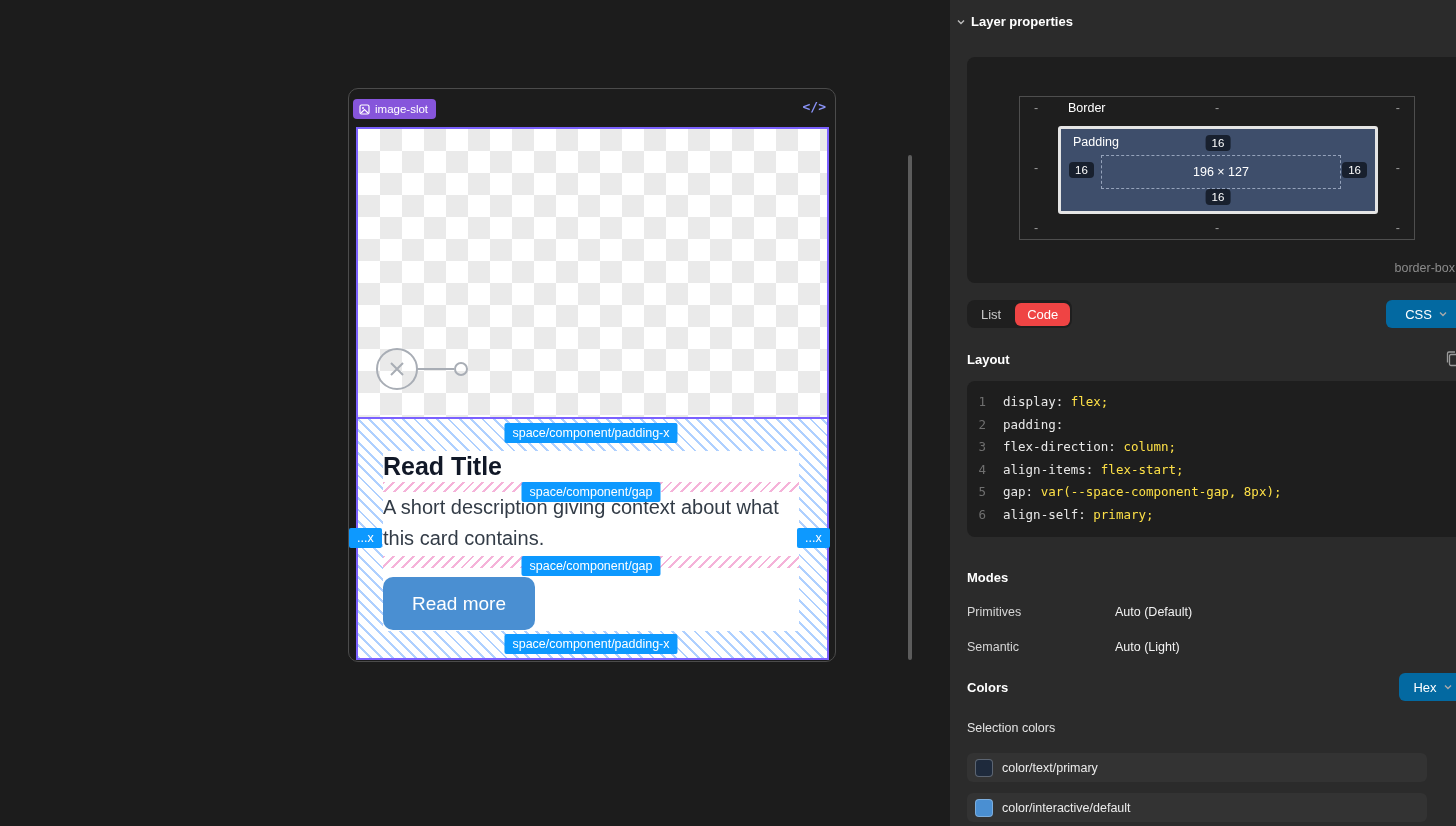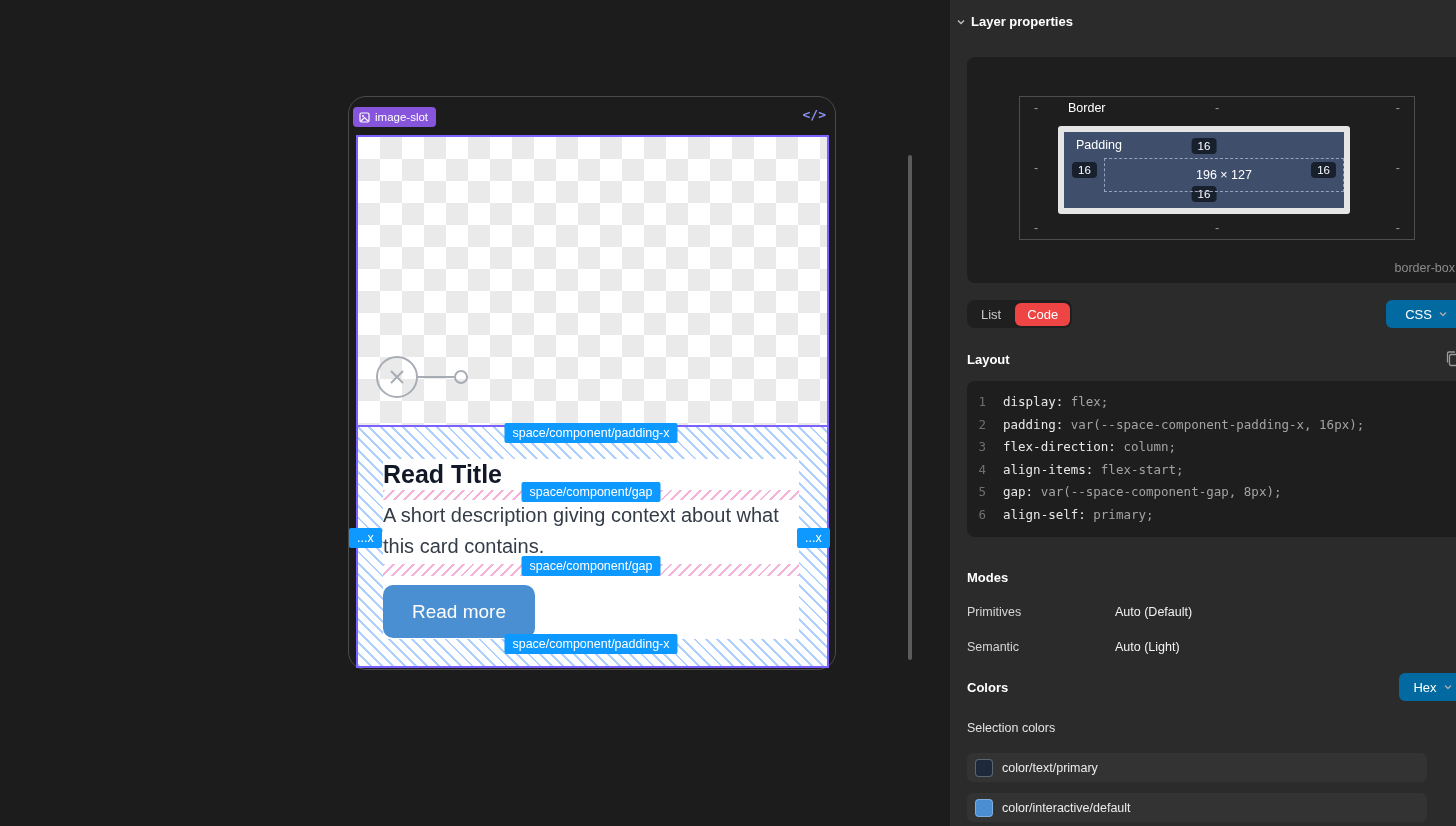--- a/index.html
+++ b/index.html
@@ -4,21 +4,21 @@
 <style>
   * { margin:0; padding:0; box-sizing:border-box; }
   html,body { width:1456px; height:826px; background:#1c1c1c; overflow:hidden;
               font-family:"Liberation Sans", sans-serif; }
   #app { position:relative; width:1456px; height:826px; }
 
   
   .canvas { position:absolute; left:0; top:0; width:920px; height:826px; background:#1c1c1c; }
 
   .card-frame { position:absolute; left:348px; top:88px; width:488px; height:574px;
-                border:1px solid #4b4b4b; border-radius:18px;margin-top:8px; }
+                border:1px solid #4b4b4b; border-radius:10px; }
 
   .layer-badge { position:absolute; left:4px; top:10px; height:20px; display:flex; align-items:center;
                  gap:5px; padding:0 8px 0 6px; background:#8655db; border-radius:4px;
                  color:#fff; font-size:11.5px; }
   .dev-icon { position:absolute; right:9px; top:10px; color:#8a93f8; font-family:"DejaVu Sans Mono",monospace;
               font-size:13px; font-weight:bold; }
 
   .card { position:absolute; left:7px; top:38px; width:473px; height:533px; background:#fff;
           border:2px solid #7b61ff; }
 
@@ -54,22 +54,22 @@
 
   .boxmodel { position:absolute; left:17px; top:57px; width:500px; height:226px;
               background:#1e1e1e; border-radius:8px; }
   .bm-outer { position:absolute; left:52px; top:39px; width:396px; height:144px;
               border:1px solid #4e4e4e; font-size:12.5px; color:#c9c9c9; }
   .bm-dash { position:absolute; color:#9a9a9a; }
   .d-tl{left:14px;top:4px;} .d-tc{left:50%;top:4px;transform:translateX(-50%);} .d-tr{right:14px;top:4px;}
   .d-ml{left:14px;top:50%;transform:translateY(-50%);} .d-mr{right:14px;top:50%;transform:translateY(-50%);}
   .d-bl{left:14px;bottom:4px;} .d-bc{left:50%;bottom:4px;transform:translateX(-50%);} .d-br{right:14px;bottom:4px;}
   .bm-border-label { position:absolute; left:48px; top:4px; color:#fff; }
-  .bm-padding { position:absolute; left:38px; top:29px; width:292px; height:88px;
-                background:#3e4e6b; border:6px solid #e5e5e5; border-radius:3px; }
+  .bm-padding { position:absolute; left:38px; top:29px; width:320px; height:88px;
+                background:#3e4e6b; border:3px solid #e5e5e5; border-radius:3px; }
   .bm-padding-label { position:absolute; left:12px; top:6px; font-size:12.5px; color:#fff; }
   .pbadge { position:absolute; background:#18202e; color:#fff; font-size:11.5px; line-height:16px;
             padding:0 6px; border-radius:4px; }
   .pb-t{left:50%;top:6px;transform:translateX(-50%);}
   .pb-l{left:8px;top:50%;transform:translateY(-50%);}
   .pb-r{right:8px;top:50%;transform:translateY(-50%);}
   .pb-b{left:50%;bottom:6px;transform:translateX(-50%);}
   .bm-content { position:absolute; left:40px; top:26px; width:240px; height:34px;
                 border:1px dashed #95a3bb; display:flex; align-items:center; justify-content:center;
                 font-size:12.5px; color:#fff; }
@@ -85,21 +85,21 @@
   .hex-dd { left:449px; top:673px; width:68px; }
 
   .sec-title { position:absolute; font-size:13px; font-weight:600; color:#fff; }
   .copy-btn { position:absolute; left:494px; top:350px; width:18px; height:18px; }
 
   .codeblock { position:absolute; left:17px; top:381px; width:500px; height:156px; background:#1e1e1e;
                border-radius:8px; padding:10px 0; font-family:"DejaVu Sans Mono",monospace;
                font-size:12.5px; line-height:22.6px; }
   .code-line { display:flex; white-space:pre; }
   .ln { width:36px; flex:none; text-align:right; padding-right:17px; color:#6f6f6f; }
-  .prop { color:#e8e8e8; } .val { color:#a3a3a3; }
+  .prop { color:#e8e8e8; } .val { color:#fde047; }
 
   .mode-row { position:absolute; left:17px; display:flex; font-size:12.5px; }
   .mode-label { width:148px; color:#d6d6d6; }
   .mode-value { color:#f2f2f2; }
 
   .sel-title { position:absolute; left:17px; top:721px; font-size:12.5px; color:#e3e3e3; }
   .swatch-row { position:absolute; left:17px; width:460px; height:29px; background:#333333;
                 border-radius:6px; display:flex; align-items:center; gap:9px; padding:0 8px;
                 font-size:12.5px; color:#ececec; }
   .swatch { width:18px; height:18px; border-radius:4px; border:1px solid rgba(255,255,255,0.28); flex:none; }
@@ -200,21 +200,21 @@
     </div>
 
     <div class="sec-title" style="left:17px; top:352px;">Layout</div>
     <svg class="copy-btn" viewBox="0 0 18 18">
       <rect x="5.5" y="4.5" width="9" height="11" rx="1.5" fill="none" stroke="#9a9a9a" stroke-width="1.3"></rect>
       <path d="M3.5 12.5 V3.5 a1.5 1.5 0 0 1 1.5 -1.5 H11" fill="none" stroke="#9a9a9a" stroke-width="1.3"></path>
     </svg>
 
     <div class="codeblock">
       <div class="code-line"><span class="ln">1</span><span class="prop">display:</span><span class="val"> flex;</span></div>
-      <div class="code-line"><span class="ln">2</span><span class="prop">padding:</span><span class="val"> var(--space-component-padding-x, 16px);</span></div>
+      <div class="code-line"><span class="ln">2</span><span class="prop">padding:</span></div>
       <div class="code-line"><span class="ln">3</span><span class="prop">flex-direction:</span><span class="val"> column;</span></div>
       <div class="code-line"><span class="ln">4</span><span class="prop">align-items:</span><span class="val"> flex-start;</span></div>
       <div class="code-line"><span class="ln">5</span><span class="prop">gap:</span><span class="val"> var(--space-component-gap, 8px);</span></div>
       <div class="code-line"><span class="ln">6</span><span class="prop">align-self:</span><span class="val"> primary;</span></div>
     </div>
 
     <div class="sec-title" style="left:17px; top:570px;">Modes</div>
     <div class="mode-row" style="top:605px;">
       <span class="mode-label">Primitives</span>
       <span class="mode-value">Auto (Default)</span>

